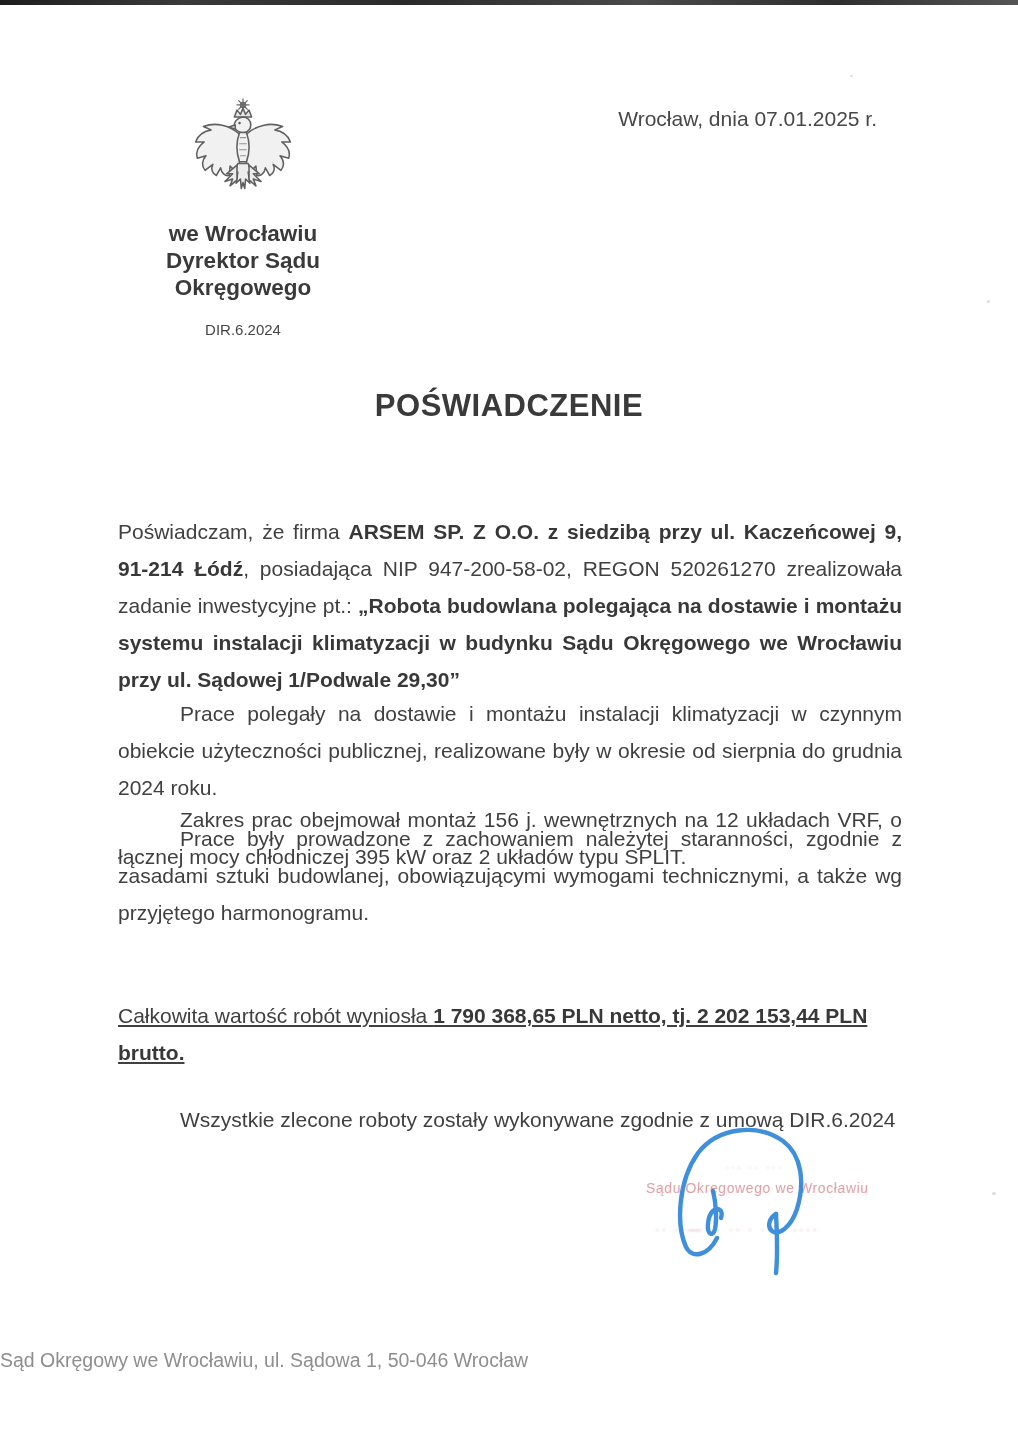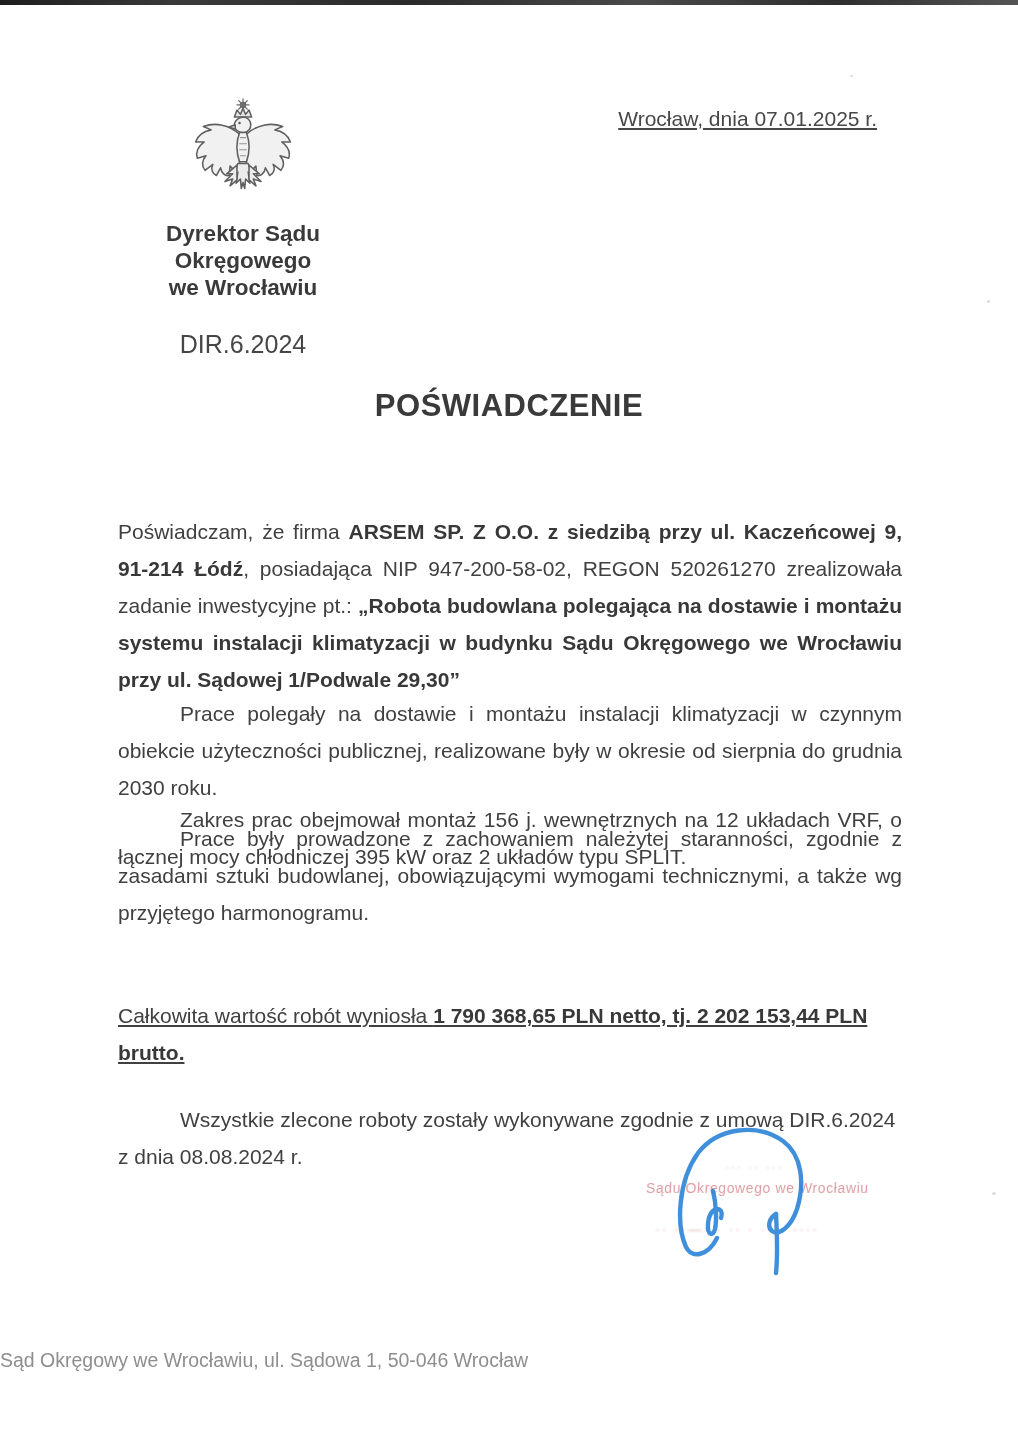--- a/index.html
+++ b/index.html
@@ -10,32 +10,32 @@
     color:#3f3f3f;
   }
   .scan-edge-top{
     position:absolute;top:0;left:0;width:100%;height:5px;
     background:linear-gradient(90deg,#1e1e1e 0%,#3a3a3a 18%,#2a2a2a 40%,#4a4a4a 63%,#2e2e2e 82%,#555 100%);
   }
   .speck{position:absolute;background:#b9b9b9;border-radius:50%;opacity:.5;}
 
   .date-line{
     position:absolute;top:107px;right:141px;
-    font-size:21px;color:#474747;text-decoration:underline;
+    font-size:21px;color:#474747;
   }
 
   .letterhead{
     position:absolute;left:110px;top:98px;width:266px;text-align:center;
   }
   .emblem-wrap{width:104px;margin:0 auto;}
   .office-name{
     margin-top:6px;font-weight:bold;font-size:22.5px;line-height:27px;color:#3a3a3a;
   }
   .ref-number{
-    margin-top:29px;font-size:25px;color:#464646;
+    margin-top:20px;font-size:15px;color:#464646;
   }
 
   .doc-title{
     position:absolute;top:388px;left:0;width:100%;text-align:center;
     font-size:31px;font-weight:bold;letter-spacing:.5px;color:#3a3a3a;
   }
 
   .bodytext{
     position:absolute;left:118px;width:784px;
     font-size:21px;line-height:37px;color:#404040;
@@ -96,41 +96,40 @@
         <path d="M57 46 L63 46 M56 53 L64 53 M56 60 L64 60 M57 67 L63 67" fill="none" stroke="#949494" stroke-width="1.2"></path>
 
         <path d="M54 76 L49 89 L54 86 L52 99 L57 94 L58 105 L60 98 L62 105 L63 94 L68 99 L66 86 L71 89 L66 76 Z" fill="#ececec"></path>
 
         <path d="M53 78 L41 88 L48 88 L39 97 L48 94 L45 102 L53 95 Z" fill="#ececec"></path>
         <path d="M67 78 L79 88 L72 88 L81 97 L72 94 L75 102 L67 95 Z" fill="#ececec"></path>
       </g>
     </svg>
   </div>
   <div class="office-name">
+    <div>we Wrocławiu</div>
     <div>Dyrektor Sądu Okręgowego</div>
-    <div>we Wrocławiu</div>
   </div>
   <div class="ref-number">DIR.6.2024</div>
 </div>
 
 <div class="doc-title">POŚWIADCZENIE</div>
 
 <div class="bodytext" style="top:513px;"><span>Poświadczam, że firma </span><b>ARSEM SP. Z O.O.  z siedzibą przy ul. Kaczeńcowej 9, 91-214 Łódź</b><span>, posiadająca NIP 947-200-58-02, REGON 520261270 zrealizowała  zadanie inwestycyjne pt.: </span><b>„Robota budowlana polegająca na dostawie i montażu systemu instalacji klimatyzacji w budynku Sądu Okręgowego we Wrocławiu przy ul. Sądowej 1/Podwale 29,30”</b></div>
 
-<div class="bodytext indent" style="top:695px;">Prace polegały na dostawie i montażu instalacji klimatyzacji w czynnym obiekcie użyteczności publicznej, realizowane były w okresie od sierpnia do grudnia 2030 roku.</div>
+<div class="bodytext indent" style="top:695px;">Prace polegały na dostawie i montażu instalacji klimatyzacji w czynnym obiekcie użyteczności publicznej, realizowane były w okresie od sierpnia do grudnia 2024 roku.</div>
 
 <div class="bodytext indent" style="top:801px;">Zakres prac obejmował montaż 156 j. wewnętrznych na 12 układach VRF, o łącznej mocy chłodniczej 395 kW oraz 2 układów typu SPLIT.</div>
 
 <div class="bodytext indent" style="top:820px;">Prace były prowadzone z zachowaniem należytej staranności, zgodnie z zasadami sztuki budowlanej, obowiązującymi wymogami technicznymi, a także wg przyjętego harmonogramu.</div>
 
 <div class="bodytext no-justify" style="top:997px;text-decoration:underline;"><span>Całkowita wartość robót wyniosła </span><b>1 790 368,65 PLN netto, tj. 2 202 153,44 PLN brutto.</b></div>
 
 <div class="bodytext no-justify" style="top:1061px;margin-top:40px;">
   <div style="text-indent:62px;">Wszystkie zlecone roboty zostały wykonywane  zgodnie z umową DIR.6.2024</div>
-  <div>z dnia 08.08.2024 r.</div>
 </div>
 
 <div class="sig-area">
   <div class="stamp-faint" style="left:125px;top:42px;">··· ··  ···</div>
   <div class="stamp-line" style="left:46px;top:62px;">Sądu Okręgowego we Wrocławiu</div>
   <div class="stamp-faint" style="left:55px;top:103px;font-size:14px;color:rgba(193,72,84,.42);">·· ··—· · ·· ·  ·· · ····</div>
   <svg class="sig-svg" viewBox="0 0 260 180" width="260" height="180" aria-hidden="true">
     <g fill="none" stroke="#2f86d8" stroke-width="4.4" stroke-linecap="round" stroke-linejoin="round" opacity="0.92">
       <path d="M97 112 C88 130 72 133 66 121 C56 99 58 55 78 27 C98 1 138 -3 163 15 C182 29 185 57 177 83 C171 101 159 110 152 105 C147 101 149 92 156 88"></path>
       <path d="M156 88 C157 107 158 127 156 147"></path>

